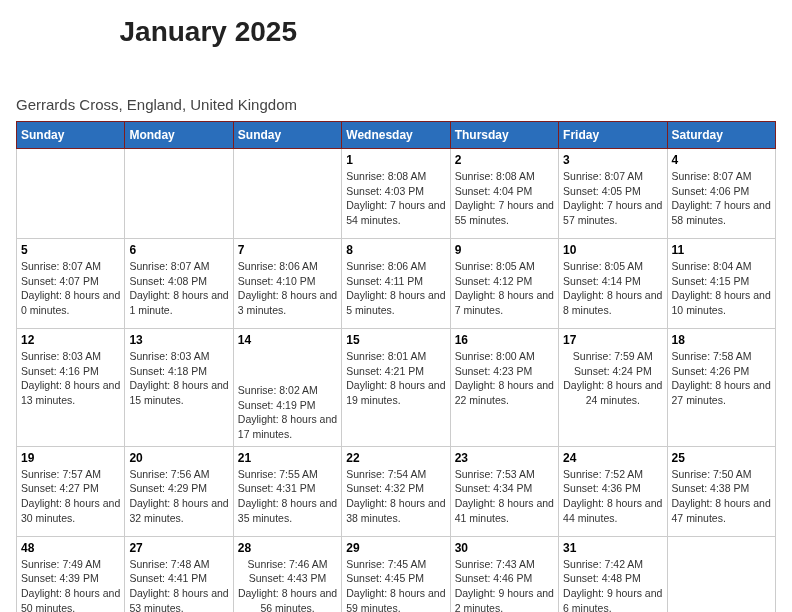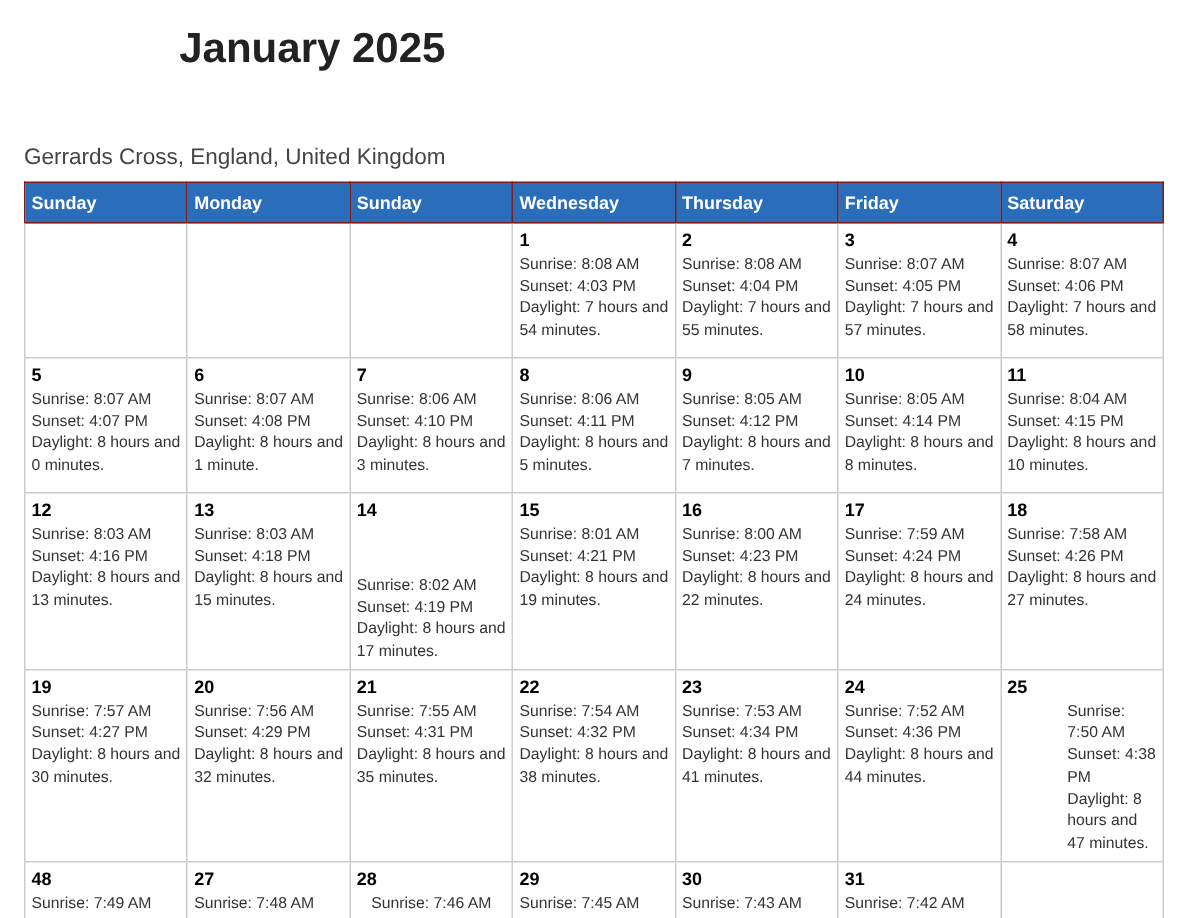--- a/index.html
+++ b/index.html
@@ -207,21 +207,21 @@
 Daylight: 8 hours and 19 minutes.</div>
         </td>
         <td>
           <span class="day-number">16</span>
           <div class="day-info" style="white-space: pre-line;">Sunrise: 8:00 AM
 Sunset: 4:23 PM
 Daylight: 8 hours and 22 minutes.</div>
         </td>
         <td>
           <span class="day-number">17</span>
-          <div class="day-info" style="white-space: pre-line;">Sunrise: 7:59 AM
+          <div class="day-info" style="white-space: pre-line; text-align: center;">Sunrise: 7:59 AM
 Sunset: 4:24 PM
 Daylight: 8 hours and 24 minutes.</div>
         </td>
         <td>
           <span class="day-number">18</span>
           <div class="day-info" style="white-space: pre-line;">Sunrise: 7:58 AM
 Sunset: 4:26 PM
 Daylight: 8 hours and 27 minutes.</div>
         </td>
       </tr>
@@ -257,21 +257,21 @@
 Daylight: 8 hours and 41 minutes.</div>
         </td>
         <td>
           <span class="day-number">24</span>
           <div class="day-info" style="white-space: pre-line;">Sunrise: 7:52 AM
 Sunset: 4:36 PM
 Daylight: 8 hours and 44 minutes.</div>
         </td>
         <td>
           <span class="day-number">25</span>
-          <div class="day-info" style="white-space: pre-line; margin-left: 40px;">Sunrise: 7:50 AM
+          <div class="day-info" style="white-space: pre-line;">Sunrise: 7:50 AM
 Sunset: 4:38 PM
 Daylight: 8 hours and 47 minutes.</div>
         </td>
       </tr>
       <tr>
         <td>
           <span class="day-number">48</span>
           <div class="day-info" style="white-space: pre-line;">Sunrise: 7:49 AM
 Sunset: 4:39 PM
 Daylight: 8 hours and 50 minutes.</div>

